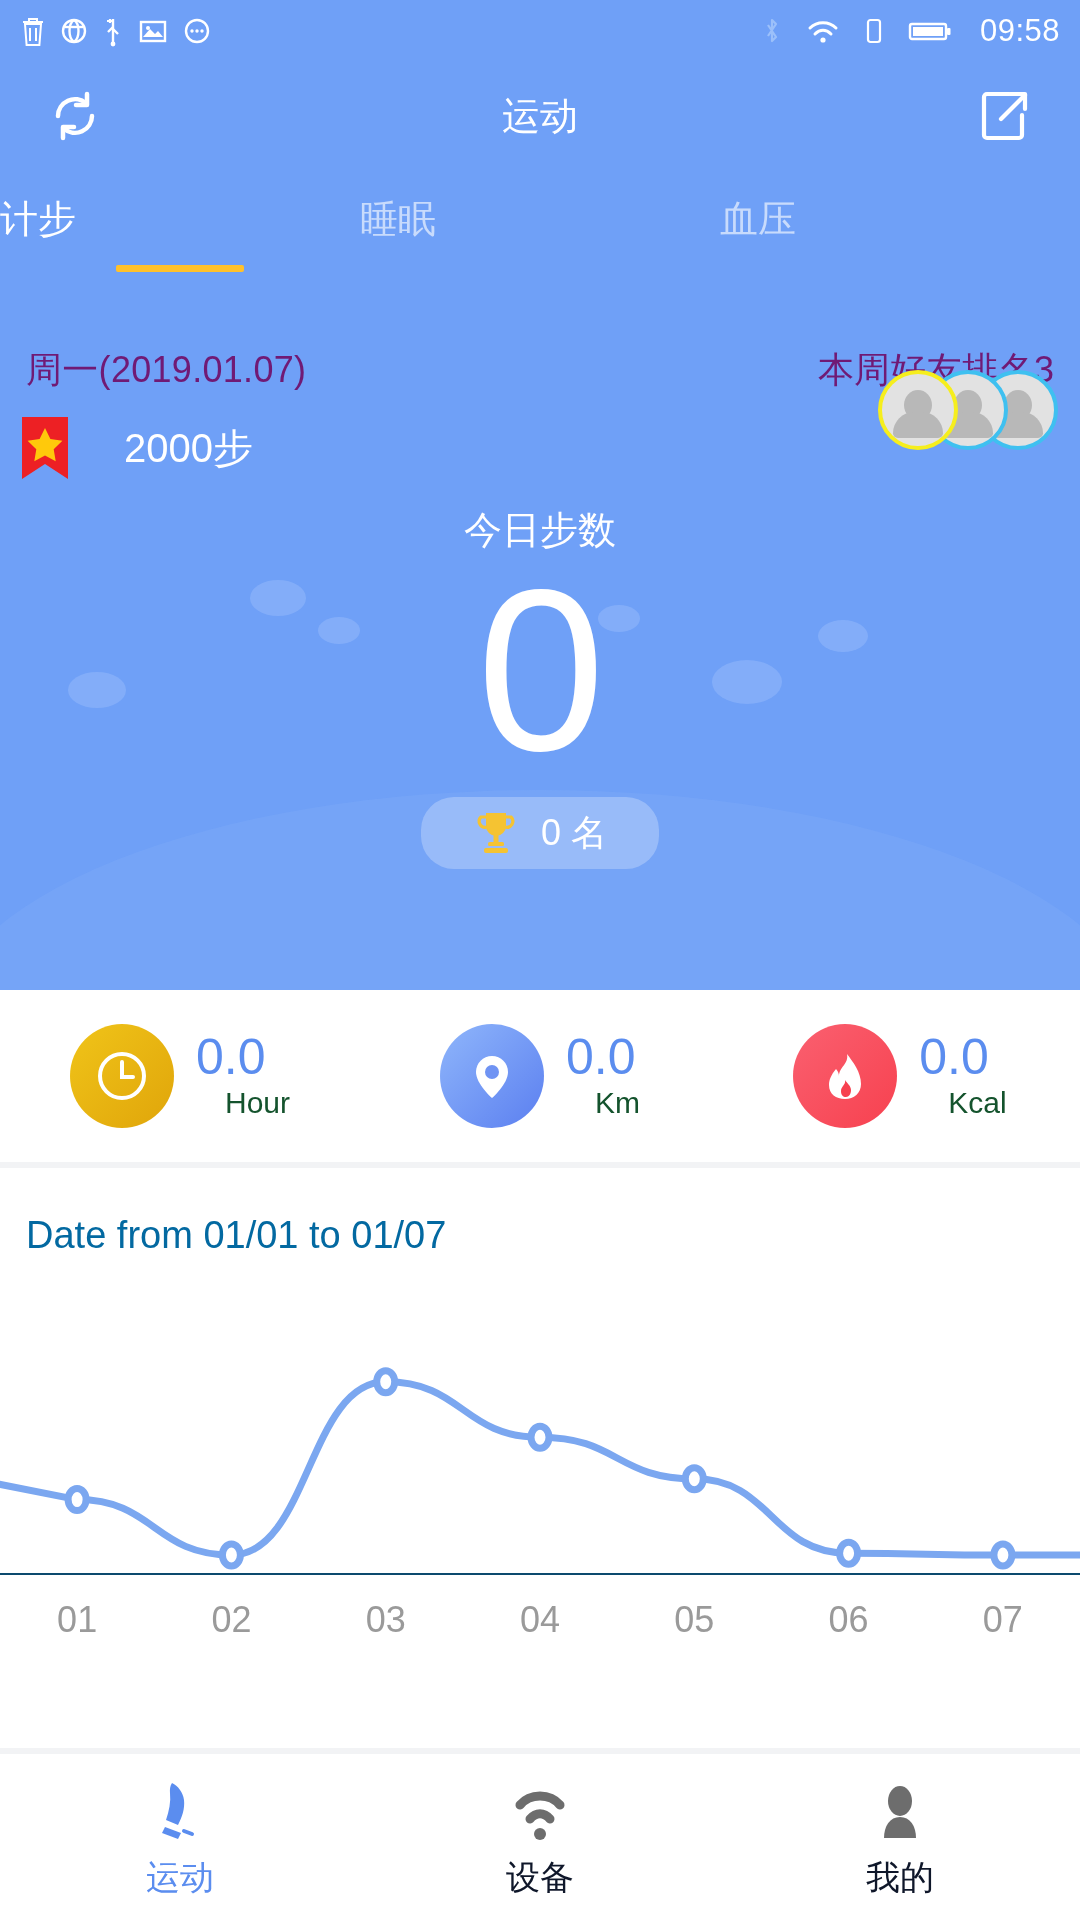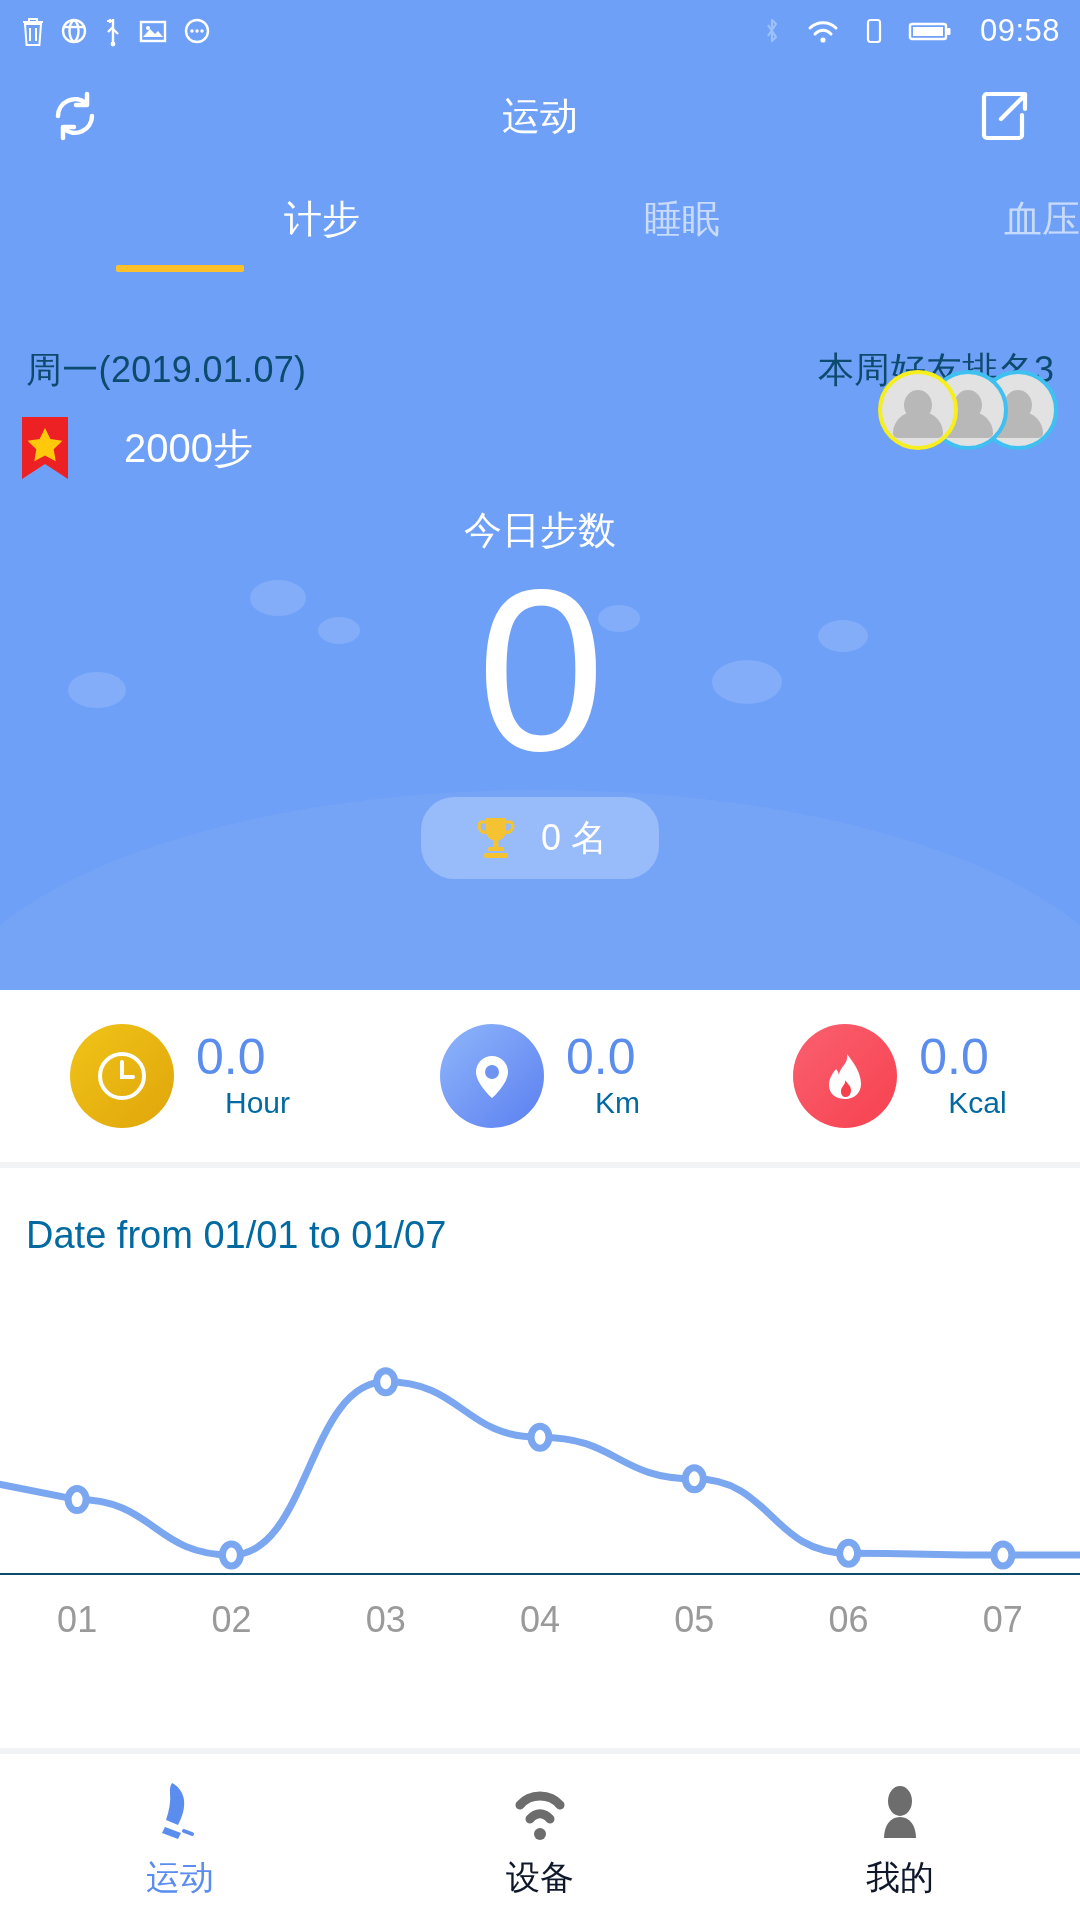--- a/index.html
+++ b/index.html
@@ -52,33 +52,33 @@
   .titlebar .title {
     position:absolute; left:0; right:0; text-align:center;
     font-size:38px; color:#fff; font-weight:400; pointer-events:none;
   }
   .icon-btn { position:relative; z-index:5; display:flex; align-items:center; justify-content:center;
               width:74px; height:74px; cursor:pointer; }
   .icon-btn.right { margin-left:auto; }
 
   
   .tabs { position:relative; z-index:4; display:flex; height:120px; align-items:flex-start; padding-top:22px; }
-  .tab { flex:1; text-align:right; position:relative; cursor:pointer; }
+  .tab { flex:1; text-align:left; position:relative; cursor:pointer; }
   .tab .tab-label { font-size:38px; color:rgba(255,255,255,.62); display:block; line-height:54px; }
   .tab.active .tab-label { color:#ffffff; }
   .tab .underline { display:none; }
   .tab.active .underline {
     display:block; position:absolute; left:50%; transform:translateX(-50%);
     bottom:-26px; width:128px; height:7px; background:#ffc12b; border-radius:2px;
   }
 
   
   .daterow {
     position:relative; z-index:4;
-    display:flex; align-items:flex-start; padding:56px 26px 0 26px; color:#0c4a6e;
+    display:flex; align-items:flex-start; padding:56px 26px 0 26px; color:#701a75;
   }
   .date-text { font-size:36px; letter-spacing:.3px; }
   .rank-text { margin-left:auto; font-size:36px; }
 
   
   .goalrow { position:relative; z-index:4; display:flex; align-items:center; padding:22px 0 0 22px; }
   .ribbon { width:46px; height:62px; position:relative; }
   .goal-steps { color:#fff; font-size:40px; margin-left:56px; }
 
   
@@ -95,39 +95,39 @@
   
   .today-label { position:relative; z-index:4; text-align:center; color:#fff;
                  font-size:38px; margin-top:26px; }
   .big-count { position:relative; z-index:4; text-align:center; color:#ffffff;
                font-size:230px; line-height:225px; font-weight:300; margin-top:2px;
                letter-spacing:-2px; }
 
   
   .rank-pill {
     position:relative; z-index:4; margin:14px auto 0 auto;
-    width:238px; height:82px; border-radius:33px; background:rgba(255,255,255,.26);
+    width:238px; height:72px; border-radius:33px; background:rgba(255,255,255,.26);
     display:flex; align-items:center; justify-content:center; gap:22px; cursor:pointer;
   }
   .rank-pill .rank-count { color:#fff; font-size:36px; }
 
   
   .stats {
     background:#fff; height:178px; flex:0 0 178px;
     display:flex; align-items:center; border-bottom:6px solid #f2f3f5;
   }
   .stat { flex:1; display:flex; align-items:center; justify-content:center; gap:22px; }
   .stat-circle { width:104px; height:104px; border-radius:50%;
                  display:flex; align-items:center; justify-content:center; }
   .c-hour { background:linear-gradient(135deg,#f0c419,#e0a50a); }
   .c-km   { background:linear-gradient(135deg,#8fb6fb,#5b7ff0); }
   .c-kcal { background:linear-gradient(135deg,#fa6070,#f7414f); }
   .stat-text { display:flex; flex-direction:column; }
   .stat-value { font-size:50px; color:#5b8def; line-height:52px; font-weight:400; }
-  .stat-unit  { font-size:30px; color:#0369a1; line-height:36px; margin-top:2px;margin-left:29px; }
+  .stat-unit  { font-size:30px; color:#14532d; line-height:36px; margin-top:2px;margin-left:29px; }
 
   
   .chart-card { background:#fff; flex:1 1 auto; position:relative; padding-top:46px; }
   .chart-title { font-size:38px; color:#0369a1; padding-left:26px; }
   .chart-plot { position:relative; width:1080px; height:230px; margin-top:86px; }
   .chart-plot svg { display:block; width:1080px; height:230px; }
   .chart-axis {
     display:flex; border-top:2px solid #0c4a6e; padding-top:24px; margin-top:0;
   }
   .chart-axis .xl { flex:1; text-align:center; font-size:36px; color:#9a9a9a; }

